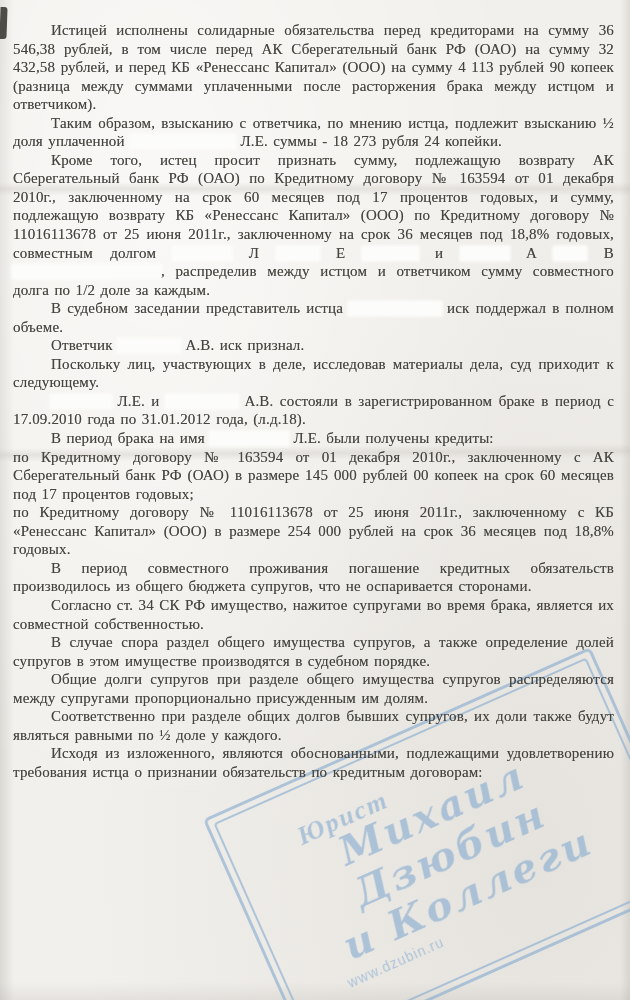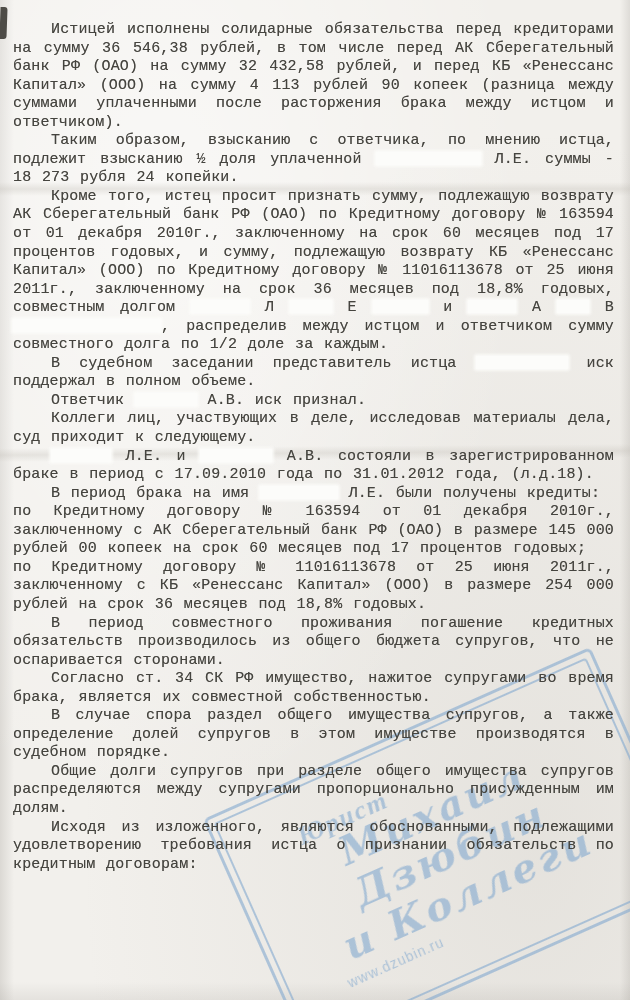--- a/index.html
+++ b/index.html
@@ -31,21 +31,20 @@
   .doc-body p{
     margin:0;
     text-align:justify;
     text-indent:38px;
     font-size:15px;
     line-height:18.55px;
     color:var(--ink);
     letter-spacing:0.15px;
     word-spacing:1.5px;
     text-shadow:0 0 0.5px rgba(80,78,72,0.55);
-    font-family:Liberation Mono, monospace;
   }
   .doc-body p.no-indent{text-indent:0;}
   .redact{
     display:inline-block;
     height:13px;
     background:var(--redact);
     vertical-align:-2px;
     border-radius:1px;
     box-shadow:0 0 3px 2px rgba(252,252,250,0.9);
   }
@@ -115,25 +114,26 @@
       <div class="stamp-line-url">www.dzubin.ru</div>
     </div>
   </div>
 
   <div class="doc-body">
       <p>Истицей исполнены солидарные обязательства перед кредиторами на сумму 36 546,38 рублей, в том числе перед АК Сберегательный банк РФ (ОАО) на сумму 32 432,58 рублей, и перед КБ «Ренессанс Капитал» (ООО) на сумму 4 113 рублей 90 копеек (разница между суммами уплаченными после расторжения брака между истцом и ответчиком).</p>
       <p>Таким образом, взысканию с ответчика, по мнению истца,  подлежит взысканию ½  доля уплаченной <span class="redact" style="width: 105px;"></span> Л.Е.  суммы - 18 273 рубля 24 копейки.</p>
       <p>Кроме того, истец просит  признать сумму, подлежащую возврату АК Сберегательный банк РФ (ОАО) по Кредитному договору № 163594 от 01 декабря 2010г., заключенному на срок 60 месяцев под 17 процентов годовых, и сумму, подлежащую возврату КБ «Ренессанс Капитал» (ООО) по Кредитному договору № 11016113678 от 25 июня 2011г., заключенному на срок 36 месяцев под 18,8% годовых, совместным долгом <span class="redact" style="width: 58px;"></span> Л <span class="redact" style="width: 42px;"></span> Е <span class="redact" style="width: 55px;"></span> и <span class="redact" style="width: 48px;"></span> А <span class="redact" style="width: 32px;"></span> В<span class="redact" style="width: 148px;"></span>, распределив между  истцом и ответчиком сумму совместного долга по 1/2 доле за каждым.</p>
       <p>В судебном заседании представитель истца <span class="redact" style="width: 92px;"></span> иск поддержал в полном объеме.</p>
       <p>Ответчик <span class="redact" style="width: 62px;"></span> А.В. иск признал.</p>
-      <p>Коллеги лиц, участвующих в деле, исследовав материалы дела, суд приходит к следующему.</p>
+      <p>Поскольку лиц, участвующих в деле, исследовав материалы дела, суд приходит к следующему.</p>
       <p><span class="redact" style="width: 60px;"></span> Л.Е.  и <span class="redact" style="width: 72px;"></span> А.В. состояли в зарегистрированном браке в период с 17.09.2010 года по 31.01.2012 года, (л.д.18).</p>
       <p>В период брака на имя <span class="redact" style="width: 78px;"></span> Л.Е. были получены кредиты:</p>
       <p class="no-indent">по Кредитному договору № 163594 от 01 декабря 2010г., заключенному с АК Сберегательный банк РФ (ОАО) в размере 145 000 рублей 00 копеек на срок 60 месяцев под 17 процентов годовых;</p>
       <p class="no-indent">по Кредитному договору № 11016113678 от 25 июня 2011г., заключенному с КБ «Ренессанс Капитал» (ООО) в размере 254 000 рублей на срок 36 месяцев под 18,8% годовых.</p>
       <p>В период совместного проживания  погашение кредитных обязательств производилось из общего бюджета супругов, что не оспаривается сторонами.</p>
       <p>Согласно ст. 34 СК РФ имущество, нажитое супругами во время брака, является их совместной собственностью.</p>
       <p>В случае спора раздел общего имущества супругов, а также определение долей супругов в этом имуществе производятся в судебном порядке.</p>
       <p>Общие долги супругов при разделе общего имущества супругов распределяются между супругами пропорционально присужденным им долям.</p>
+      <p>Соответственно при разделе  общих долгов бывших супругов,  их доли также будут являться равными по ½ доле  у каждого.</p>
       <p>Исходя  из  изложенного,  являются  обоснованными,  подлежащими удовлетворению  требования  истца  о  признании  обязательств  по  кредитным договорам:</p>
     </div>
 
 </div>
 
 </body></html>

